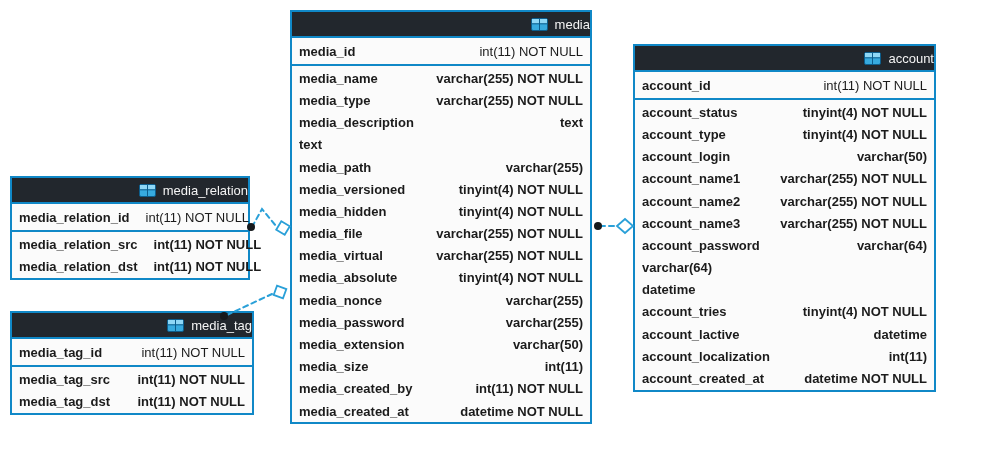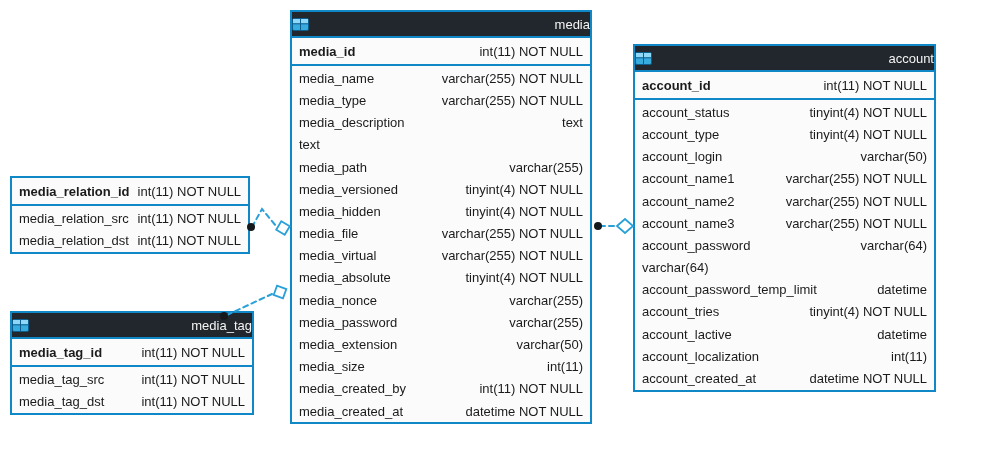--- a/index.html
+++ b/index.html
@@ -22,36 +22,36 @@
   #tbl-media-tag      { left:10px;  top:311px; width:244px; }
   #tbl-media          { left:290px; top:10px;  width:302px; }
   #tbl-account        { left:633px; top:44px;  width:303px; }
 
   .tbl-header {
     height:24px;
     background:#22272d;
     border-bottom:2px solid #1088c7;
     color:#f4f4f4;
     font-size:13px;
-    display:flex; align-items:center; justify-content:space-between;
+    display:flex; align-items:center; justify-content:flex-end;
     gap:7px;
     white-space:nowrap;
   }
   .tbl-icon { display:inline-flex; align-items:center; }
 
   .pk-section {
     border-bottom:2px solid #1088c7;
     padding:2px 0;
   }
-  .field-section { padding:1px 0 0; }
+  .field-section { padding:1px 0 0;font-weight:bold; }
 
   .row {
     height:22.2px;
     display:flex; align-items:center; justify-content:space-between;
-    gap:8px;
+    gap:16px;
     padding:0 7px;
     font-size:13px;
     color:#1b1b1b;
     white-space:nowrap;
     box-sizing:border-box;
   }
   .fname { text-align:left; }
   .ftype { text-align:right; }
   .pk-section .fname { font-weight:bold; }
 
@@ -63,20 +63,31 @@
   .dash   { fill:none; stroke:#2aa0d8; stroke-width:2; stroke-dasharray:5 4; stroke-linecap:round; }
   .diamond{ fill:#ffffff; stroke:#2aa0d8; stroke-width:1.8; }
   .dot    { fill:#16191c; }
 </style>
 </head>
 <body>
 
 <div id="canvas">
 
   <div class="db-table" id="tbl-media-relation">
+    <div class="tbl-header">
+      <span class="tbl-icon">
+        <svg width="17" height="13" viewBox="0 0 17 13">
+          <rect x="0.5" y="0.5" width="16" height="12" rx="1.5" fill="#37aade" stroke="#0c5d8c"></rect>
+          <rect x="1" y="1" width="15" height="4.5" fill="#8ed7f6"></rect>
+          <line x1="8.5" y1="1" x2="8.5" y2="12" stroke="#0c5d8c"></line>
+          <line x1="1" y1="5.8" x2="16" y2="5.8" stroke="#0c5d8c"></line>
+        </svg>
+      </span>
+      <span>media_relation</span>
+    </div>
     <div class="pk-section">
         <div class="row">
           <span class="fname">media_relation_id</span>
           <span class="ftype">int(11) NOT NULL</span>
         </div>
       </div>
     <div class="field-section">
         <div class="row">
           <span class="fname">media_relation_src</span>
           <span class="ftype">int(11) NOT NULL</span>
@@ -247,21 +258,20 @@
           <span class="ftype">varchar(255) NOT NULL</span>
         </div>
         <div class="row">
           <span class="fname">account_password</span>
           <span class="ftype">varchar(64)</span>
         </div>
         <div class="row">
           <span class="ftype">varchar(64)</span>
         </div>
         <div class="row">
-          <span class="fname">account_password_temp_limit</span>
           <span class="ftype">datetime</span>
         </div>
         <div class="row">
           <span class="fname">account_tries</span>
           <span class="ftype">tinyint(4) NOT NULL</span>
         </div>
         <div class="row">
           <span class="fname">account_lactive</span>
           <span class="ftype">datetime</span>
         </div>

